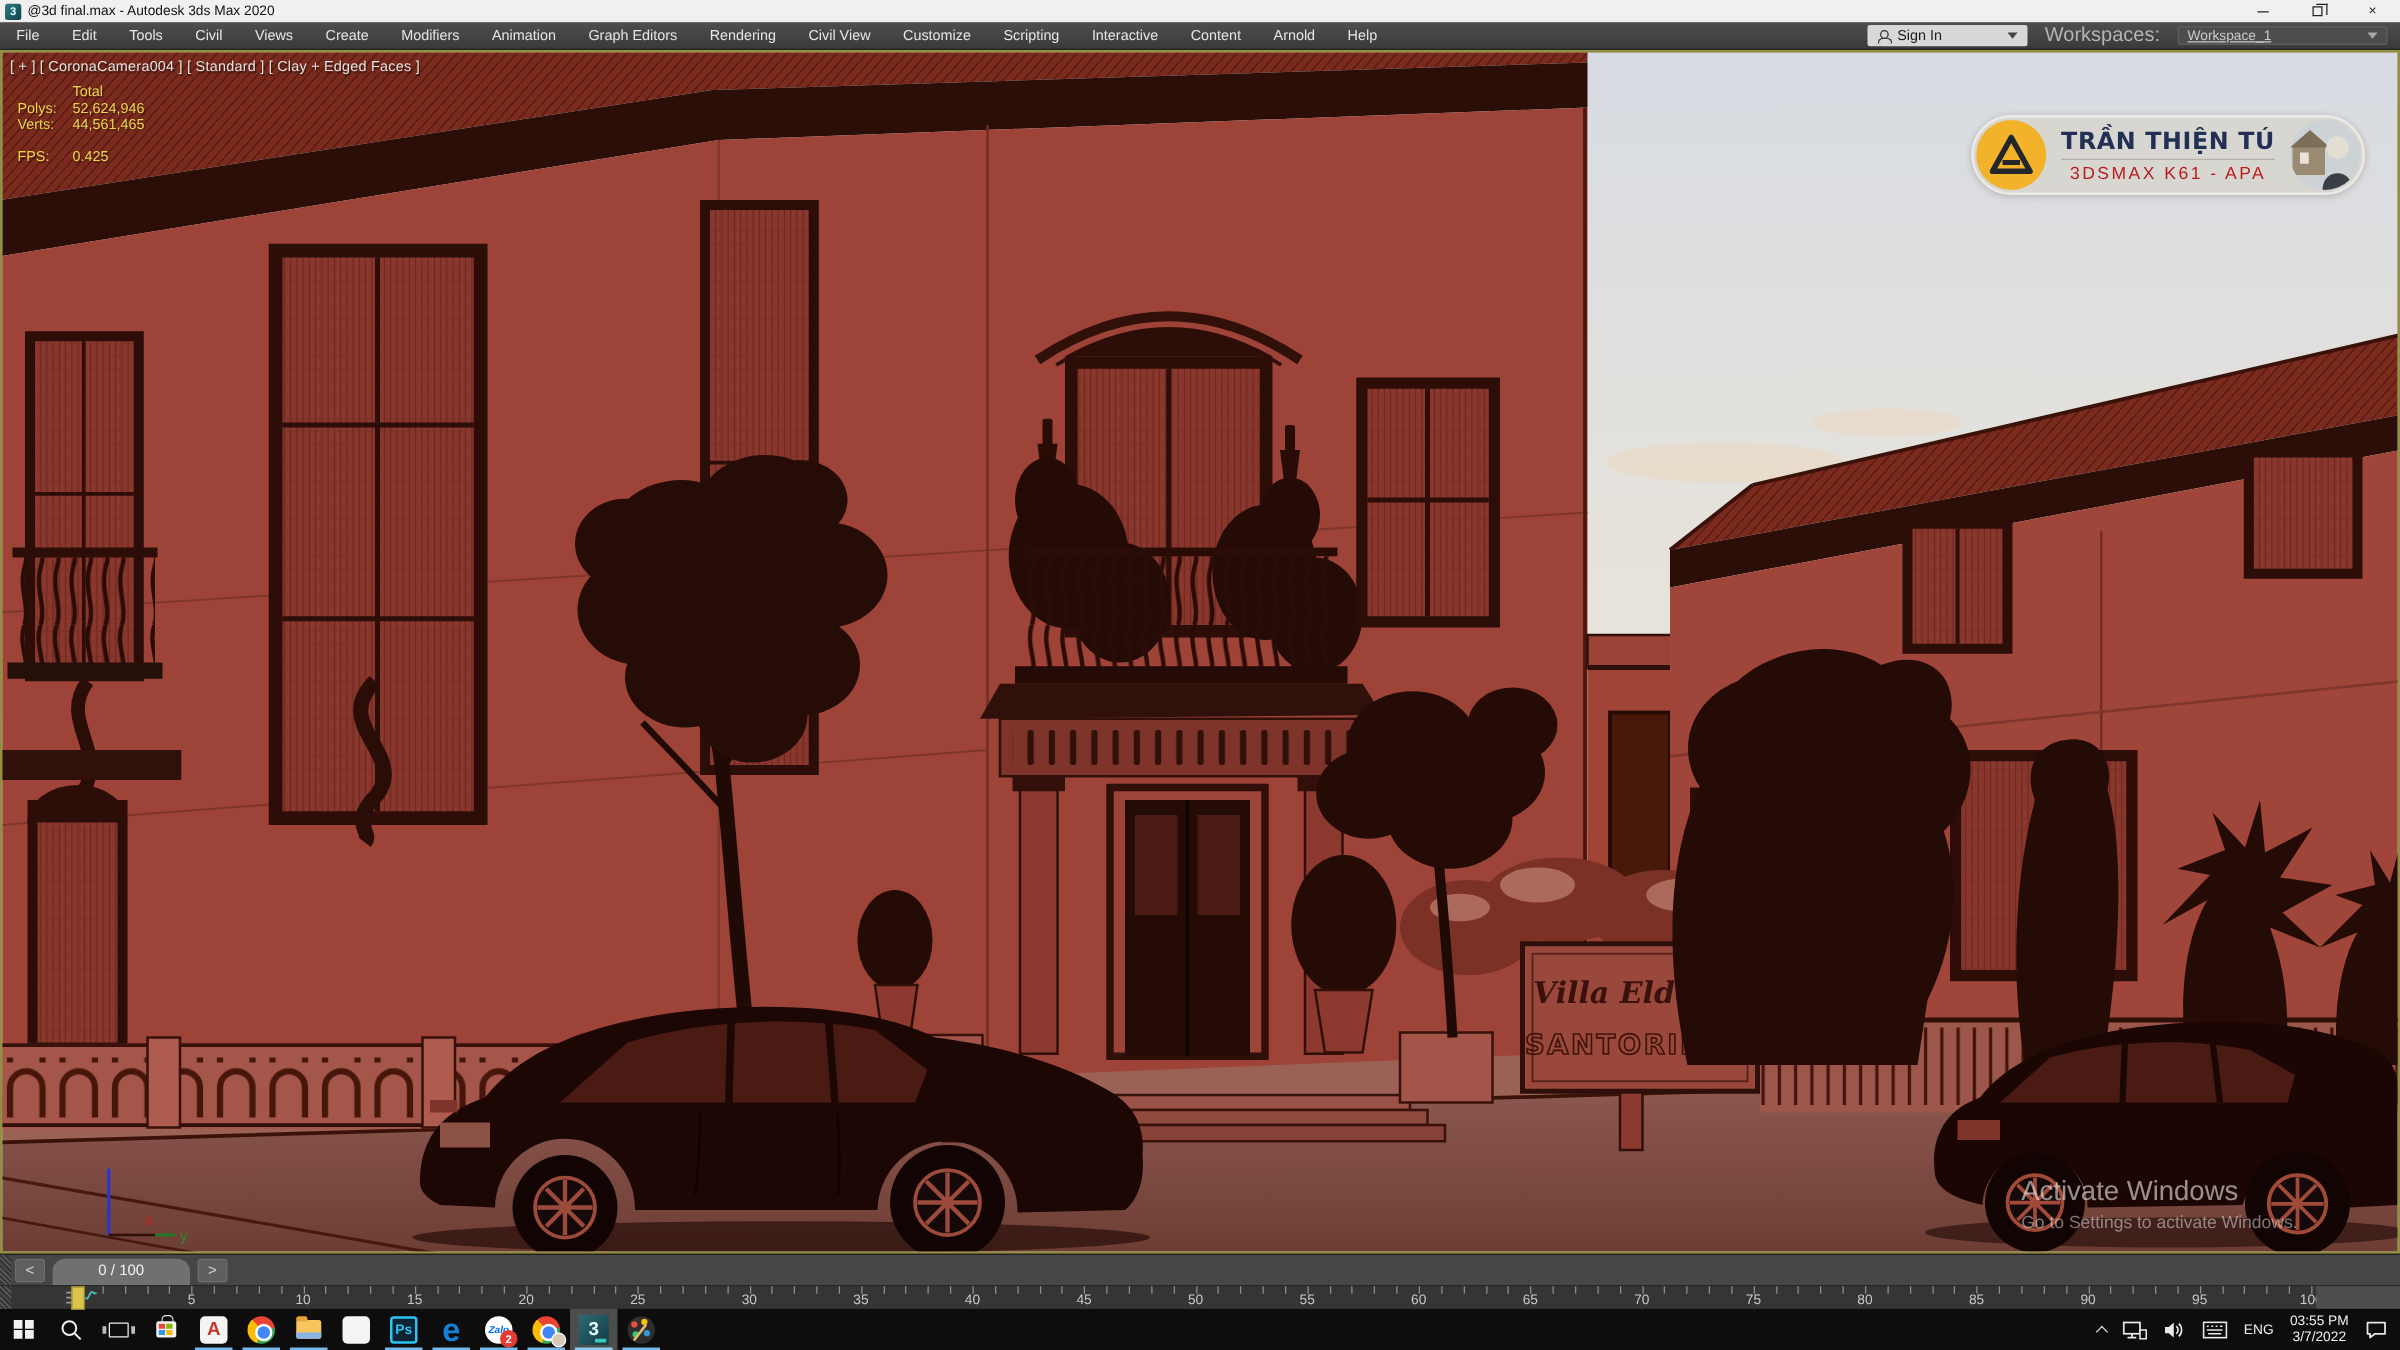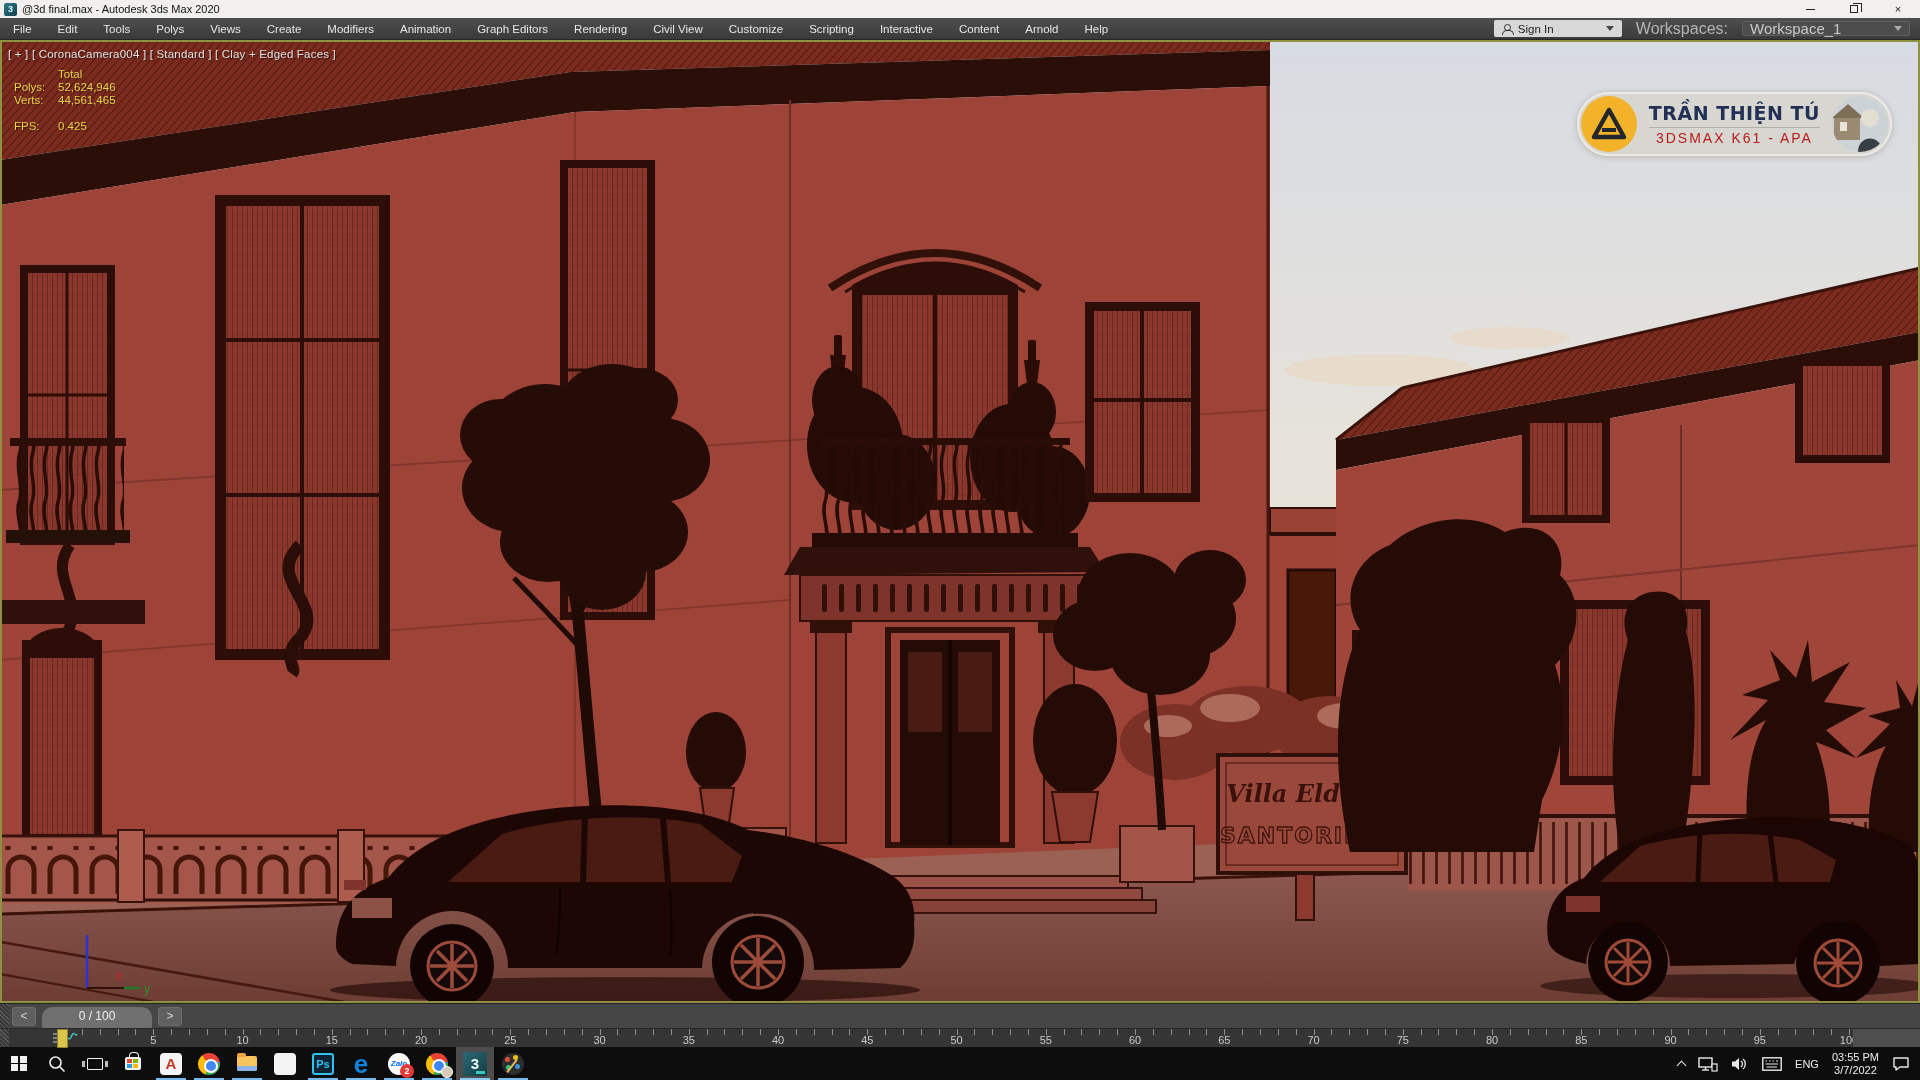--- a/index.html
+++ b/index.html
@@ -33,21 +33,21 @@
   .signin .caret { margin-left:auto; }
   .person-icon { width:10px; height:10px; position:relative; }
   .person-icon::before { content:""; position:absolute; left:2.5px; top:0; width:5px; height:5px;
     border:1px solid #333; border-radius:50%; }
   .person-icon::after { content:""; position:absolute; left:0; top:6px; width:10px; height:4px;
     border:1px solid #333; border-bottom:none; border-radius:5px 5px 0 0; }
   .caret { width:0; height:0; border-left:4px solid transparent; border-right:4px solid transparent;
     border-top:5px solid #444; }
   .ws-label { color:#b4b4b4; font-size:16px; }
   .ws-dropdown { background:#4d4d4d; border:1px solid #5f5f5f; border-radius:2px; width:168px;
-    height:15px; display:flex; align-items:center; padding:0 7px; color:#c9c9c9; font-size:15px; }
+    height:15px; display:flex; align-items:center; padding:0 7px; color:#c9c9c9; font-size:11px;text-decoration:underline; }
   .ws-dropdown .caret { margin-left:auto; border-top-color:#aaa; }
 
   
   .viewport { position:relative; width:1920px; height:963px; border:2px solid #8e9140;
     background:#9e4337; overflow:hidden; }
   .scene-svg { position:absolute; left:-2px; top:-2px; width:1920px; height:963px; display:block; }
 
   .vp-label { position:absolute; left:6px; top:6px; font-size:11.5px; color:#e2e2e2;
     text-shadow:1px 1px 1px rgba(0,0,0,.55); letter-spacing:.2px; }
   .stats { position:absolute; left:12px; top:26px; font-size:11.5px; color:#ecd54b;
@@ -174,21 +174,21 @@
           <i class="glyph-restore"></i>
         </span>
       <span class="win-btn">×</span>
     </div>
   </div>
 
   <div class="menubar">
     <span class="menu-item">File</span>
     <span class="menu-item">Edit</span>
     <span class="menu-item">Tools</span>
-    <span class="menu-item">Polys</span>
+    <span class="menu-item">Civil</span>
     <span class="menu-item">Views</span>
     <span class="menu-item">Create</span>
     <span class="menu-item">Modifiers</span>
     <span class="menu-item">Animation</span>
     <span class="menu-item">Graph Editors</span>
     <span class="menu-item">Rendering</span>
     <span class="menu-item">Civil View</span>
     <span class="menu-item">Customize</span>
     <span class="menu-item">Scripting</span>
     <span class="menu-item">Interactive</span>
@@ -536,20 +536,24 @@
           <rect width="56" height="56" fill="#ccd2d6"></rect>
           <rect x="2" y="20" width="26" height="24" fill="#9a8a72"></rect>
           <polygon points="0,22 16,8 32,22" fill="#7d6e58"></polygon>
           <rect x="8" y="26" width="7px" height="9" fill="#e8e4da"></rect>
           <circle cx="38" cy="22" r="9" fill="#e3ded2"></circle>
           <path d="M26,56 C26,38 50,38 50,56 Z" fill="#3a3f45"></path>
         </svg>
       </div>
     </div>
 
+    <div class="activate">
+      <div class="l1">Activate Windows</div>
+      <div class="l2">Go to Settings to activate Windows.</div>
+    </div>
   </div>
 
   <div class="trackbar">
     <div class="grip"></div>
     <div class="tb-btn tb-prev">&lt;</div>
     <div class="frame-pill">0 / 100</div>
     <div class="tb-btn tb-next">&gt;</div>
   </div>
 
   <div class="timeruler">

